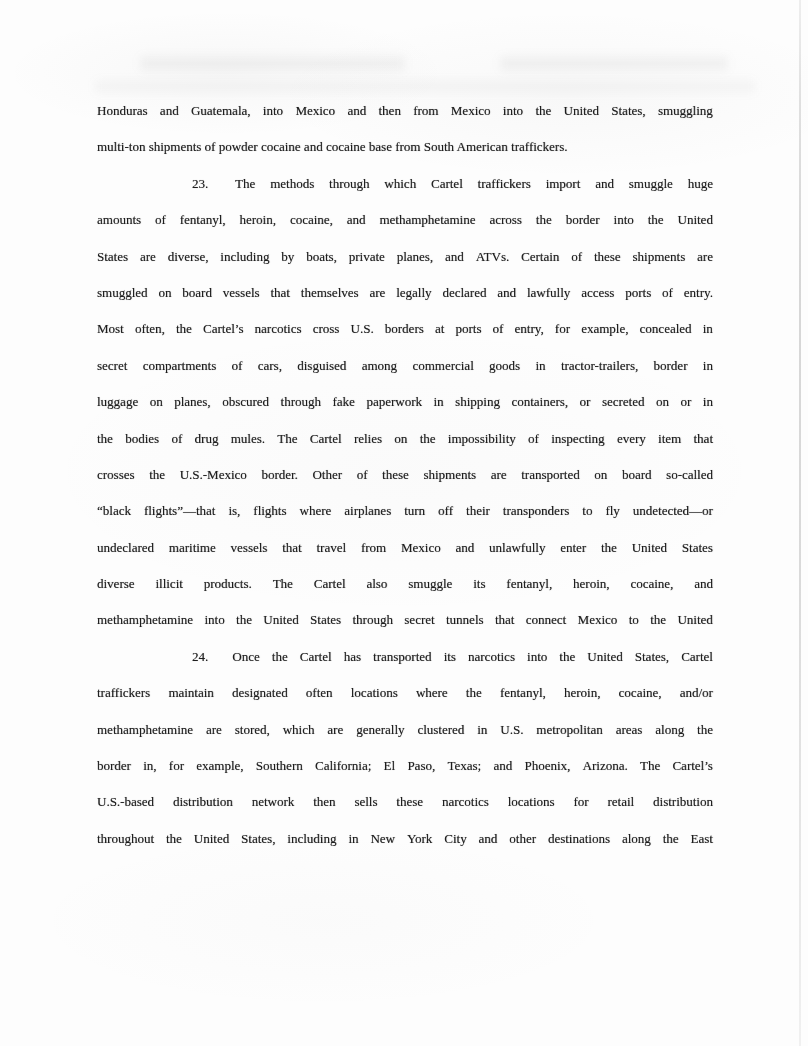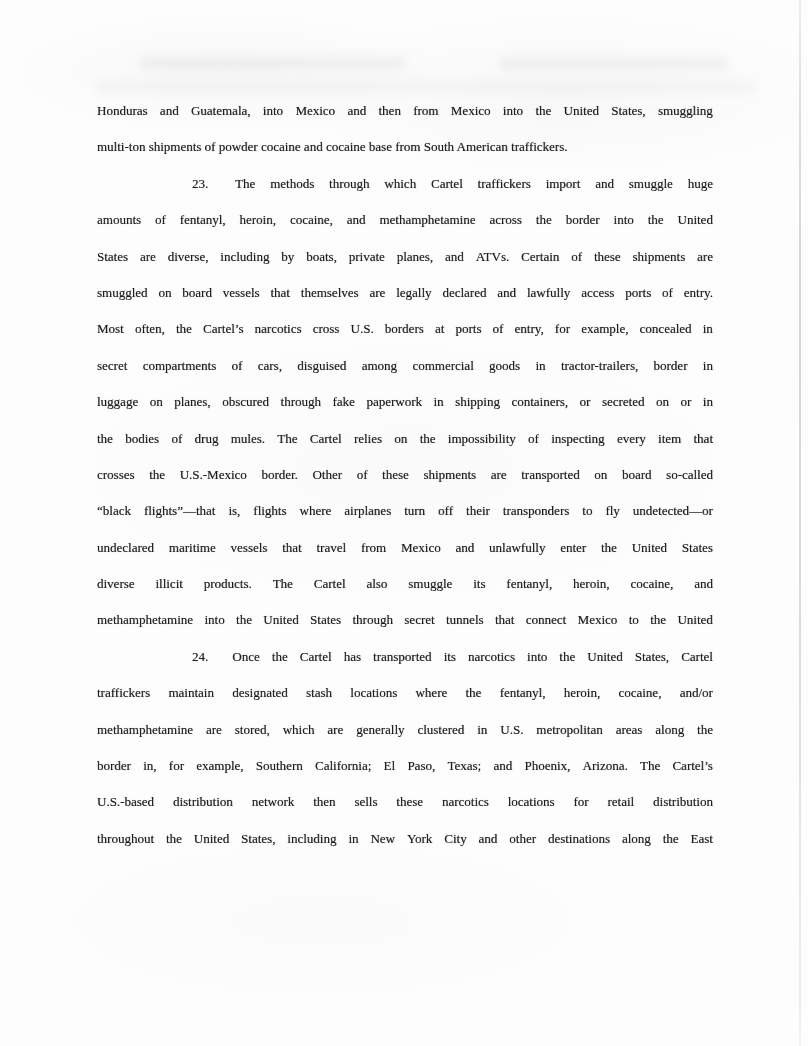--- a/index.html
+++ b/index.html
@@ -116,21 +116,21 @@
         <div class="line just"><span class="w">luggage</span><span class="w">on</span><span class="w">planes,</span><span class="w">obscured</span><span class="w">through</span><span class="w">fake</span><span class="w">paperwork</span><span class="w">in</span><span class="w">shipping</span><span class="w">containers,</span><span class="w">or</span><span class="w">secreted</span><span class="w">on</span><span class="w">or</span><span class="w">in</span></div>
         <div class="line just"><span class="w">the</span><span class="w">bodies</span><span class="w">of</span><span class="w">drug</span><span class="w">mules.</span><span class="w">The</span><span class="w">Cartel</span><span class="w">relies</span><span class="w">on</span><span class="w">the</span><span class="w">impossibility</span><span class="w">of</span><span class="w">inspecting</span><span class="w">every</span><span class="w">item</span><span class="w">that</span></div>
         <div class="line just"><span class="w">crosses</span><span class="w">the</span><span class="w">U.S.-Mexico</span><span class="w">border.</span><span class="w">Other</span><span class="w">of</span><span class="w">these</span><span class="w">shipments</span><span class="w">are</span><span class="w">transported</span><span class="w">on</span><span class="w">board</span><span class="w">so-called</span></div>
         <div class="line just"><span class="w">“black</span><span class="w">flights”—that</span><span class="w">is,</span><span class="w">flights</span><span class="w">where</span><span class="w">airplanes</span><span class="w">turn</span><span class="w">off</span><span class="w">their</span><span class="w">transponders</span><span class="w">to</span><span class="w">fly</span><span class="w">undetected—or</span></div>
         <div class="line just"><span class="w">undeclared</span><span class="w">maritime</span><span class="w">vessels</span><span class="w">that</span><span class="w">travel</span><span class="w">from</span><span class="w">Mexico</span><span class="w">and</span><span class="w">unlawfully</span><span class="w">enter</span><span class="w">the</span><span class="w">United</span><span class="w">States</span></div>
         <div class="line just"><span class="w">diverse</span><span class="w">illicit</span><span class="w">products.</span><span class="w">The</span><span class="w">Cartel</span><span class="w">also</span><span class="w">smuggle</span><span class="w">its</span><span class="w">fentanyl,</span><span class="w">heroin,</span><span class="w">cocaine,</span><span class="w">and</span></div>
         <div class="line just"><span class="w">methamphetamine</span><span class="w">into</span><span class="w">the</span><span class="w">United</span><span class="w">States</span><span class="w">through</span><span class="w">secret</span><span class="w">tunnels</span><span class="w">that</span><span class="w">connect</span><span class="w">Mexico</span><span class="w">to</span><span class="w">the</span><span class="w">United</span></div>
       </div>
       <div>
         <div class="line just pnum-line"><span class="pnum w">24.</span><span class="w">Once</span><span class="w">the</span><span class="w">Cartel</span><span class="w">has</span><span class="w">transported</span><span class="w">its</span><span class="w">narcotics</span><span class="w">into</span><span class="w">the</span><span class="w">United</span><span class="w">States,</span><span class="w">Cartel</span></div>
-        <div class="line just"><span class="w">traffickers</span><span class="w">maintain</span><span class="w">designated</span><span class="w">stash</span><span class="w">locations</span><span class="w">where</span><span class="w">the</span><span class="w">fentanyl,</span><span class="w">heroin,</span><span class="w">cocaine,</span><span class="w">and/or</span></div>
+        <div class="line just"><span class="w">traffickers</span><span class="w">maintain</span><span class="w">designated</span><span class="w">often</span><span class="w">locations</span><span class="w">where</span><span class="w">the</span><span class="w">fentanyl,</span><span class="w">heroin,</span><span class="w">cocaine,</span><span class="w">and/or</span></div>
         <div class="line just"><span class="w">methamphetamine</span><span class="w">are</span><span class="w">stored,</span><span class="w">which</span><span class="w">are</span><span class="w">generally</span><span class="w">clustered</span><span class="w">in</span><span class="w">U.S.</span><span class="w">metropolitan</span><span class="w">areas</span><span class="w">along</span><span class="w">the</span></div>
         <div class="line just"><span class="w">border</span><span class="w">in,</span><span class="w">for</span><span class="w">example,</span><span class="w">Southern</span><span class="w">California;</span><span class="w">El</span><span class="w">Paso,</span><span class="w">Texas;</span><span class="w">and</span><span class="w">Phoenix,</span><span class="w">Arizona.</span><span class="w">The</span><span class="w">Cartel’s</span></div>
         <div class="line just"><span class="w">U.S.-based</span><span class="w">distribution</span><span class="w">network</span><span class="w">then</span><span class="w">sells</span><span class="w">these</span><span class="w">narcotics</span><span class="w">locations</span><span class="w">for</span><span class="w">retail</span><span class="w">distribution</span></div>
         <div class="line just"><span class="w">throughout</span><span class="w">the</span><span class="w">United</span><span class="w">States,</span><span class="w">including</span><span class="w">in</span><span class="w">New</span><span class="w">York</span><span class="w">City</span><span class="w">and</span><span class="w">other</span><span class="w">destinations</span><span class="w">along</span><span class="w">the</span><span class="w">East</span></div>
       </div>
     </div>
 
 </div>
 
 </body></html>

